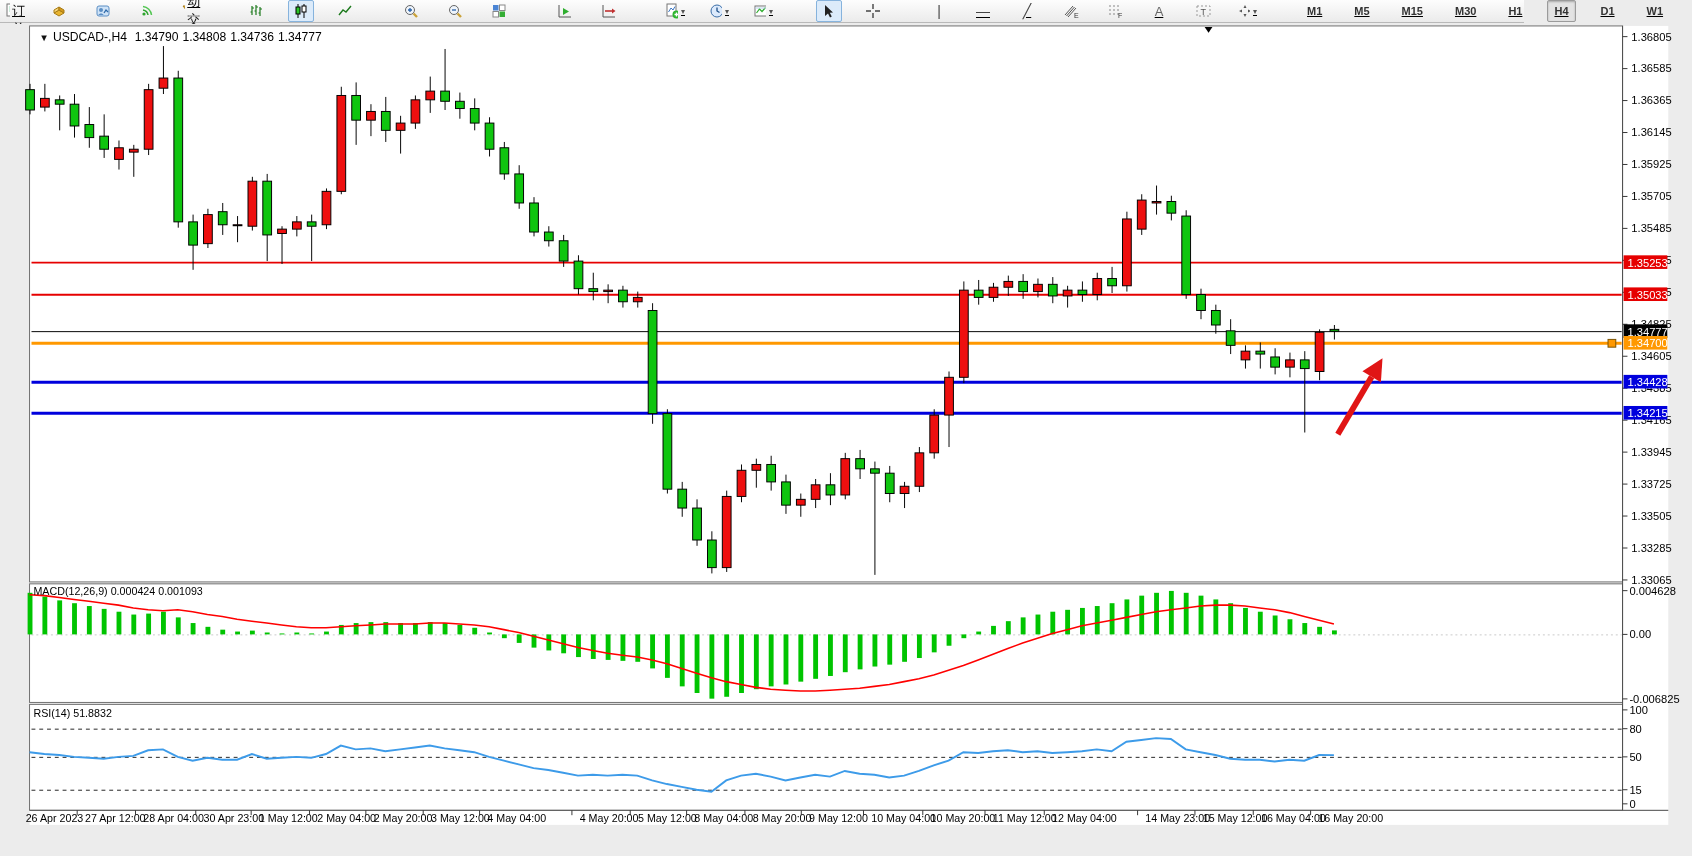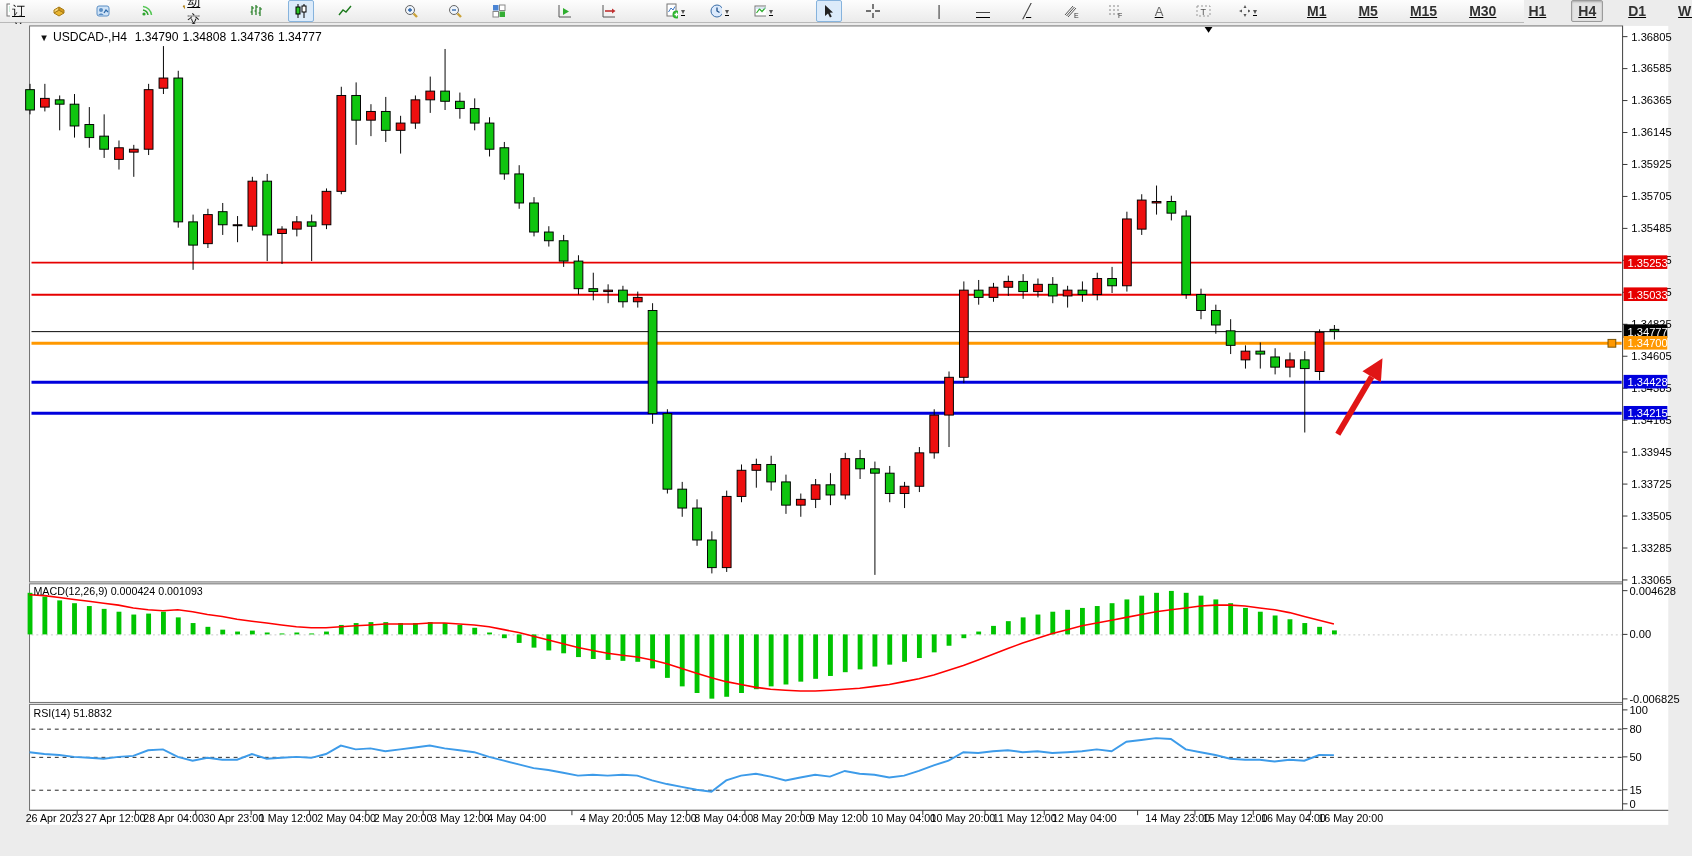--- a/index.html
+++ b/index.html
@@ -8,21 +8,21 @@
   .toolbar{position:absolute;left:0;top:0;width:1524px;height:23px;
     background:linear-gradient(#fdfdfd,#ebebeb);border-bottom:1px solid #b9b9b9;
     display:flex;align-items:center;gap:18px;padding-left:2px;box-sizing:border-box;text-decoration:underline;}
   .grip{width:7px;height:18px;margin:0 2px;
     background-image:radial-gradient(#9a9a9a 30%,transparent 31%);
     background-size:3px 3px;background-position:center;background-repeat:repeat-y;}
   .tbtn{height:20px;min-width:20px;display:flex;align-items:center;justify-content:center;
     border:1px solid transparent;border-radius:2px;padding:0 2px;cursor:default;gap:2px;}
   .tbtn.active{background:#dcebfa;border-color:#86b3dd;}
   .tbtn .zh{font-size:13px;color:#111;}
-  .tf{height:18px;padding:1px 6px;font-size:14px;font-weight:bold;color:#333;
+  .tf{height:18px;padding:1px 6px;font-size:11px;font-weight:bold;color:#333;
     border:1px solid transparent;border-radius:2px;display:flex;align-items:center;}
   .tf.active{background:#e3e3e3;border-color:#9b9b9b;box-shadow:inset 0 1px 2px rgba(0,0,0,.25);}
   .caret{font-size:8px;color:#555;margin-left:1px;}
   .glyph{font-size:14px;color:#444;line-height:1;}
   .right-tools{margin-left:auto;display:flex;align-items:center;gap:6px;padding-right:8px;}
   .chat-badge{position:absolute;top:-5px;right:-7px;background:#e53322;color:#fff;
     font-size:10px;font-weight:bold;border-radius:8px;padding:0 4px;line-height:13px;}
   
   .chart-frame{position:absolute;left:0;top:24px;width:1692px;height:832px;background:#ececec;}
   svg text{font-family:"Liberation Sans",sans-serif;}

